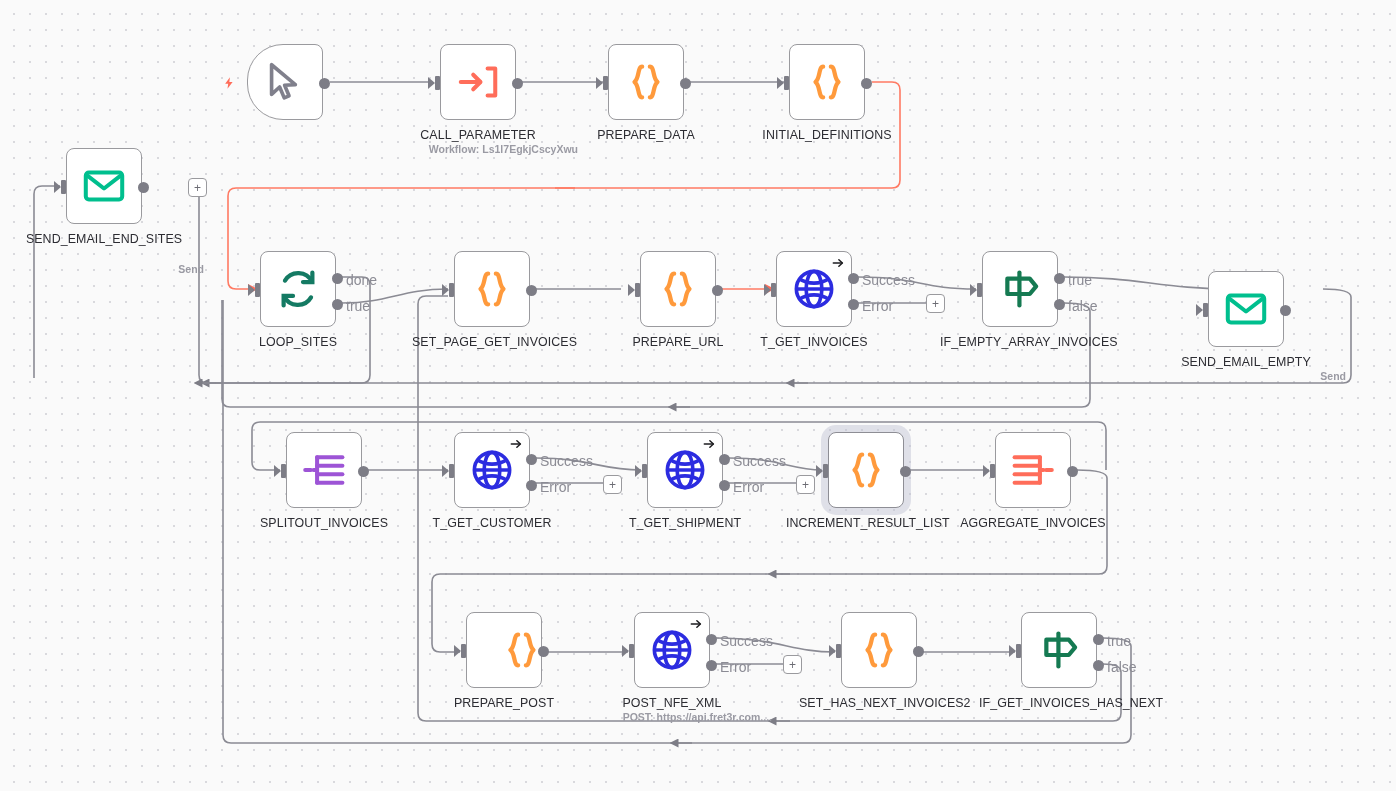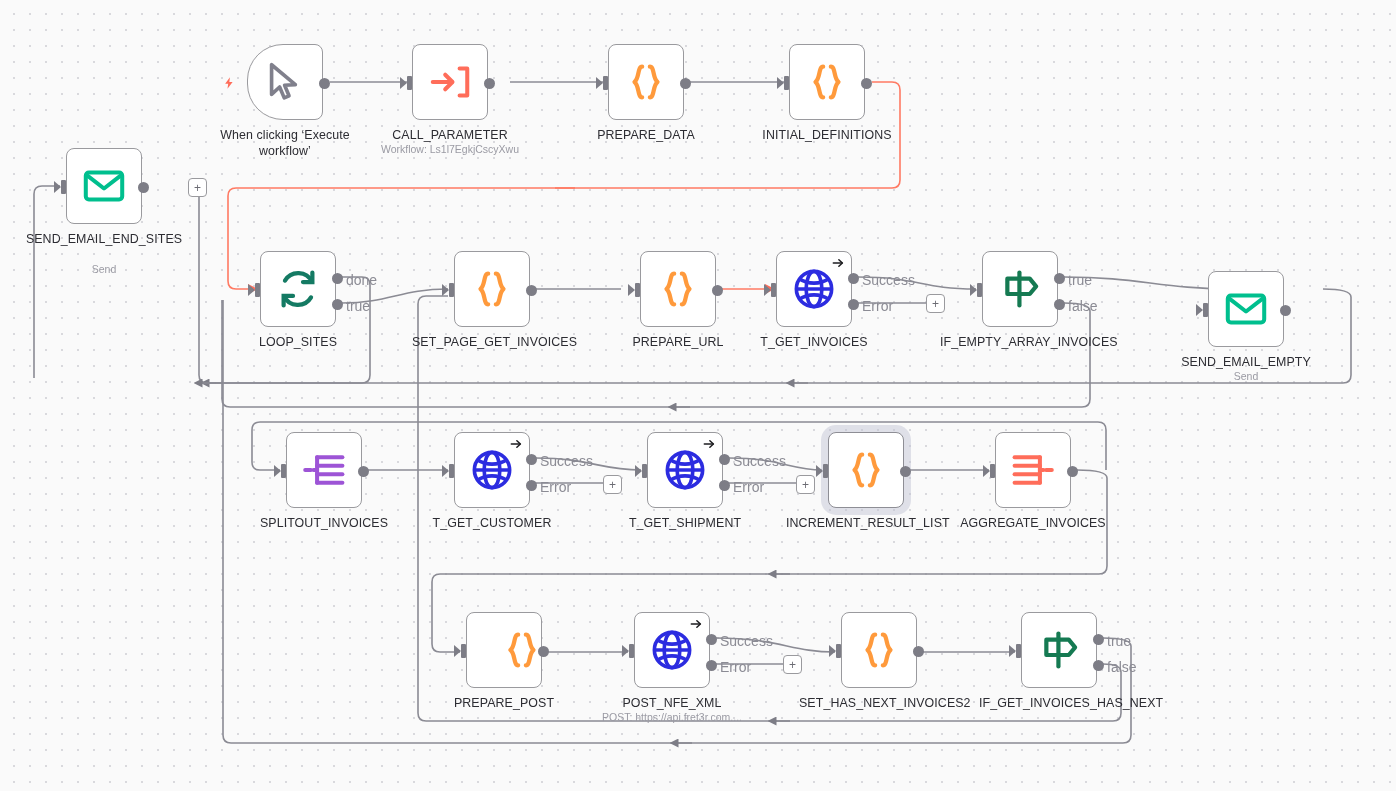--- a/index.html
+++ b/index.html
@@ -59,25 +59,26 @@
     color: #2c2c32;
     letter-spacing: .1px;
     white-space: pre-wrap;
     pointer-events: none;
   }
   .node-sub {
     position: absolute;
     left: 50%;
     transform: translateX(-50%);
     width: 200px;
-    text-align: center;
+    text-align: right;
     font-size: 10.5px;
     line-height: 13px;
     color: #9a9aa3;
     pointer-events: none;
+    font-weight: bold;
   }
   .sub1 { top: 98px; }
   .sub2 { top: 114px; }
   .port-out {
     position: absolute;
     width: 11px; height: 11px;
     border-radius: 50%;
     background: #7d7d86;
     z-index: 4;
   }
@@ -215,24 +216,23 @@
         <path d="M13.6 2 L5.4 13.2 H10.6 L9.4 22 L18.2 10.4 H12.6 Z"></path>
       </svg></div>
 
   <div id="node-container">
       <div class="node trigger" style="left: 247px; top: 44px;">
         <span>
           <svg class="node-icon" viewBox="0 0 24 24" fill="none" stroke="#80808c" stroke-width="1.9" stroke-linejoin="round">
             <path d="M5 3 L5 18.5 L9.2 14.6 L11.6 20.3 L14.1 19.2 L11.8 13.7 L17.4 13.4 Z"></path>
           </svg>
         </span>
-        <div class="node-label">When clicking ‘Execute workflow’</div>
-        <div class="port-out" style="left: 71px; top: 33px;"></div>
-      </div>
-      <div class="node" style="left: 412px; top: 44px;">
+        <div class="port-out" style="left: 71px; top: 33px;"></div>
+      </div>
+      <div class="node" style="left: 440px; top: 44px;">
         <span>
           <svg class="node-icon" viewBox="0 0 24 24" fill="none" stroke="#ff6d5a" stroke-width="2.1" stroke-linecap="round" stroke-linejoin="round">
             <path d="M3 12 H13"></path>
             <path d="M9.5 8.2 L13.3 12 L9.5 15.8"></path>
             <path d="M17 5 H21 V19 H17"></path>
           </svg>
         </span>
         <div class="node-label">CALL_PARAMETER</div>
         <div class="node-sub sub1">Workflow: Ls1l7EgkjCscyXwu</div>
         <div class="port-in" style="left: -6px; top: 31px;"></div>

